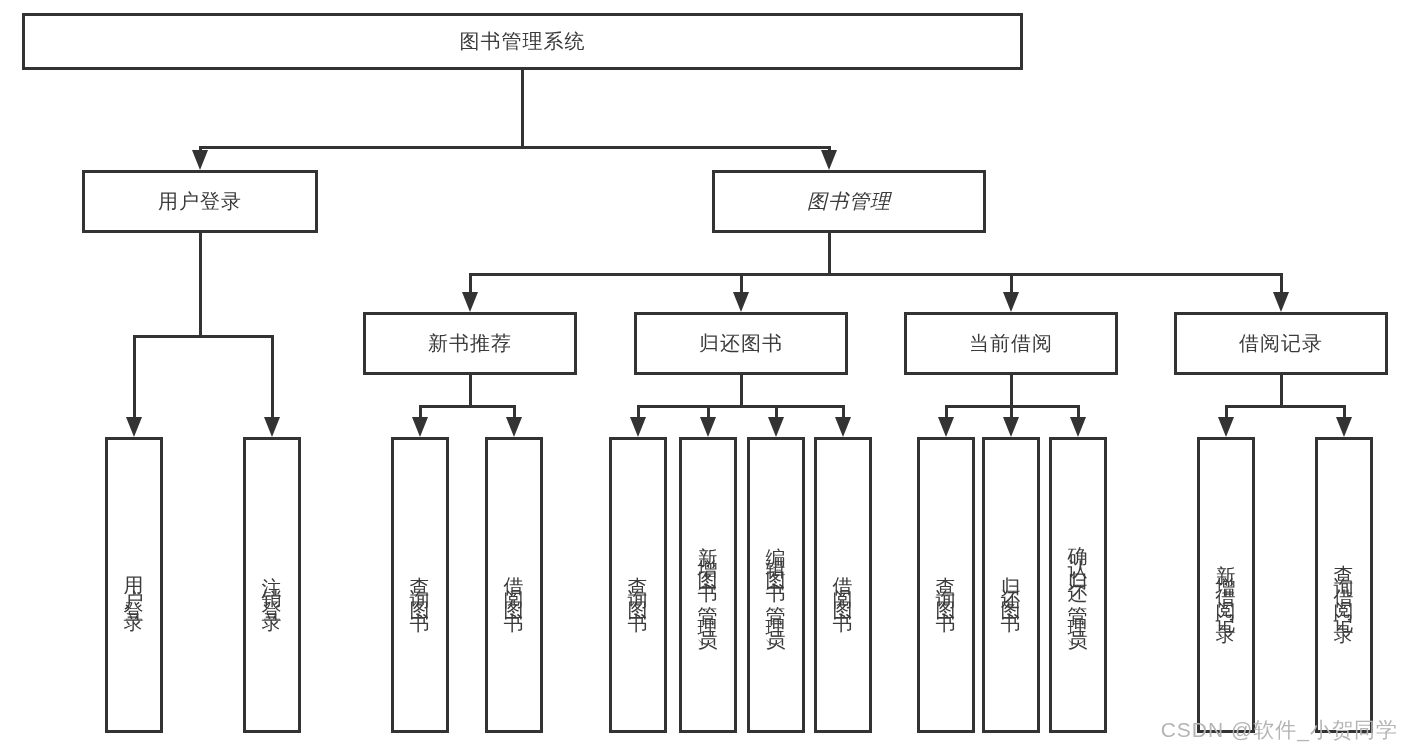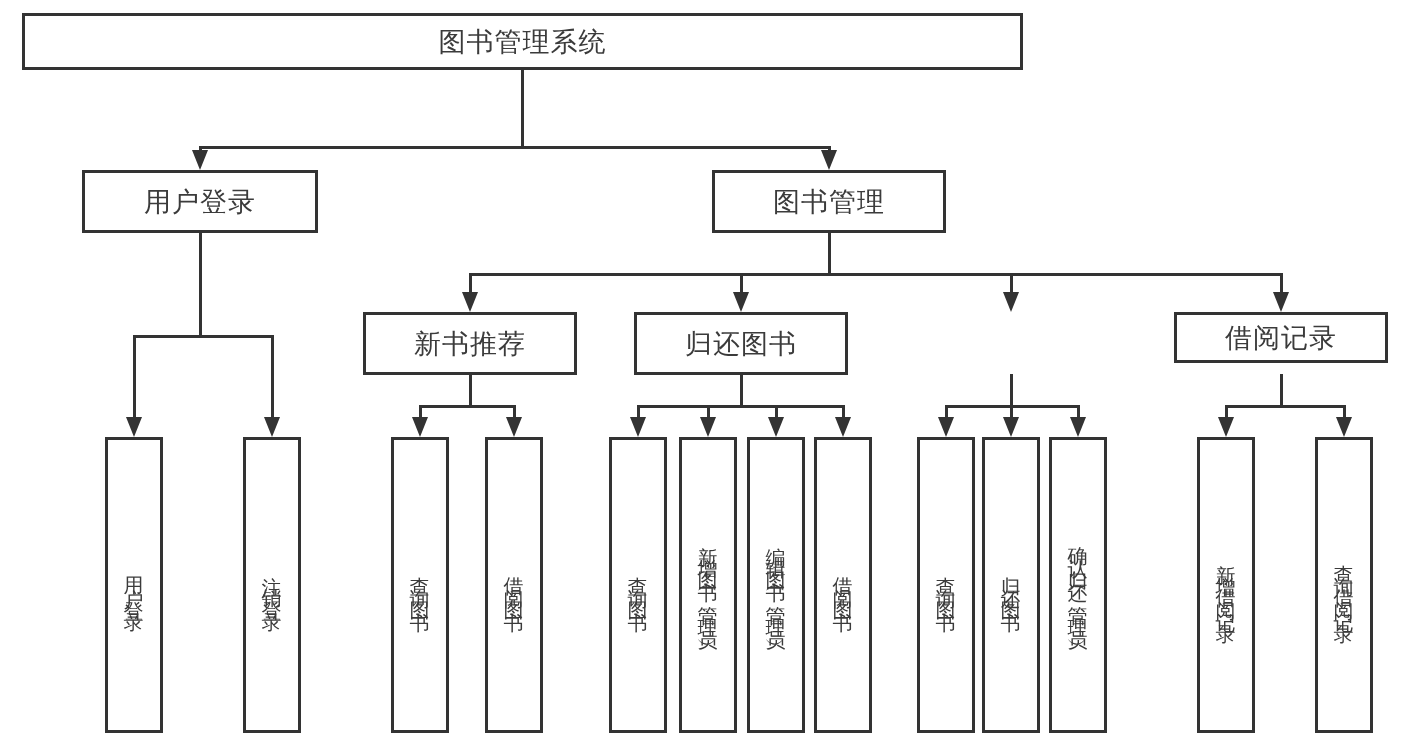--- a/index.html
+++ b/index.html
@@ -14,21 +14,21 @@
   .box {
     position: absolute;
     box-sizing: border-box;
     border: 3px solid #333333;
     background: #ffffff;
     display: flex;
     align-items: center;
     justify-content: center;
     color: #3b3b3b;
   }
-  .hbox { font-size: 27px; letter-spacing: 1px; }
+  .hbox { font-size: 20px; letter-spacing: 1px; }
   .vbox { width: 58px; height: 296px; top: 437px; }
   .vbox .vtext {
     writing-mode: vertical-rl;
     text-orientation: mixed;
     font-size: 20px;
     line-height: 1.1;
     letter-spacing: 12px;
     color: #3b3b3b;
     white-space: nowrap;
   }
@@ -62,21 +62,21 @@
   <div class="line" style="left:520.5px; top:69px; width:3px; height:77px;"></div>
   <div class="line" style="left:198.5px; top:146px; width:632px; height:3px;"></div>
   <div class="line" style="left:198.5px; top:146px; width:3px; height:9px;"></div>
   <div class="arrow" style="left:192px; top:150px;"></div>
   <div class="line" style="left:827.5px; top:146px; width:3px; height:9px;"></div>
   <div class="arrow" style="left:821px; top:150px;"></div>
 
   <div class="box hbox" style="left:82px; top:170px; width:236px; height:63px;">
     <span>用户登录</span>
   </div>
-  <div class="box hbox" style="left:712px; top:170px; width:234px; height:63px;">
+  <div class="box hbox" style="left:712px; top:170px; width:274px; height:63px;font-style:italic;">
     <span>图书管理</span>
   </div>
 
   <div class="line" style="left:198.5px; top:232px; width:3px; height:104px;"></div>
   <div class="line" style="left:132.5px; top:335px; width:141px; height:3px;"></div>
   <div class="line" style="left:132.5px; top:335px; width:3px; height:84px;"></div>
   <div class="arrow" style="left:126px; top:417px;"></div>
   <div class="line" style="left:270.5px; top:335px; width:3px; height:84px;"></div>
   <div class="arrow" style="left:264px; top:417px;"></div>
 
@@ -90,21 +90,24 @@
   <div class="arrow" style="left:1003px; top:292px;"></div>
   <div class="line" style="left:1279.5px; top:273px; width:3px; height:24px;"></div>
   <div class="arrow" style="left:1273px; top:292px;"></div>
 
   <div class="box hbox" style="left:363px; top:312px; width:214px; height:63px;justify-content:center;">
     <span>新书推荐</span>
   </div>
   <div class="box hbox" style="left:634px; top:312px; width:214px; height:63px;">
     <span>归还图书</span>
   </div>
-  <div class="box hbox" style="left:1174px; top:312px; width:214px; height:51px;">
+  <div class="box hbox" style="left:904px; top:312px; width:214px; height:63px;">
+    <span>当前借阅</span>
+  </div>
+  <div class="box hbox" style="left:1174px; top:312px; width:214px; height:63px;">
     <span>借阅记录</span>
   </div>
 
   <div class="line" style="left:468.5px; top:374px; width:3px; height:33px;"></div>
   <div class="line" style="left:418.5px; top:405px; width:97px; height:3px;"></div>
   <div class="line" style="left:418.5px; top:405px; width:3px; height:14px;"></div>
   <div class="arrow" style="left:412px; top:417px;"></div>
   <div class="line" style="left:512.5px; top:405px; width:3px; height:14px;"></div>
   <div class="arrow" style="left:506px; top:417px;"></div>
 
@@ -172,14 +175,15 @@
     <span class="vtext">确认归还（管理员）</span>
   </div>
 
   <div class="box vbox" style="left:1197px;">
     <span class="vtext">新增借阅记录</span>
   </div>
   <div class="box vbox" style="left:1315px;">
     <span class="vtext">查询借阅记录</span>
   </div>
 
+  <div class="watermark">CSDN @软件_小贺同学</div>
 
 </div>
 
 </body></html>

